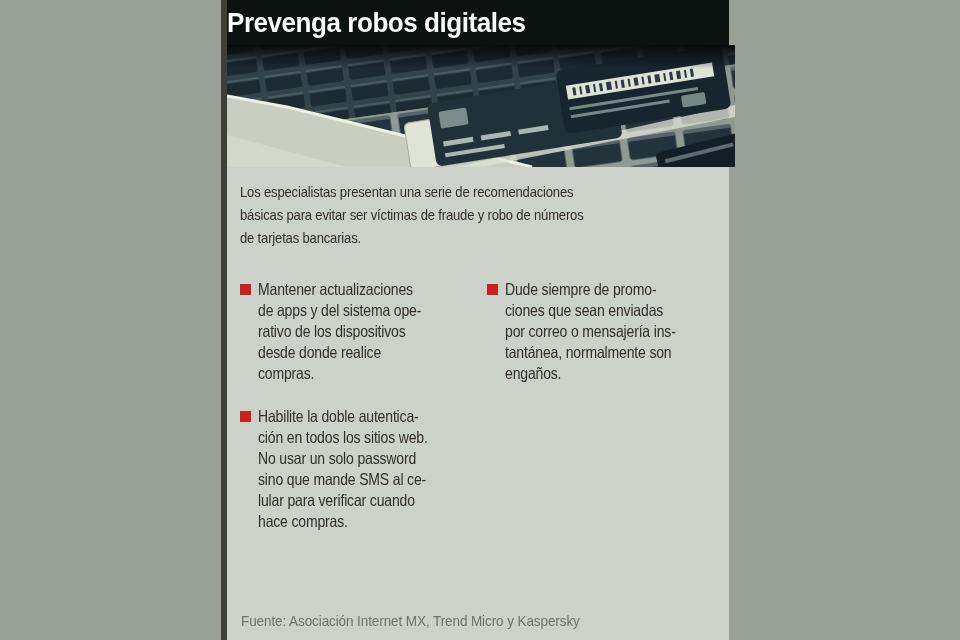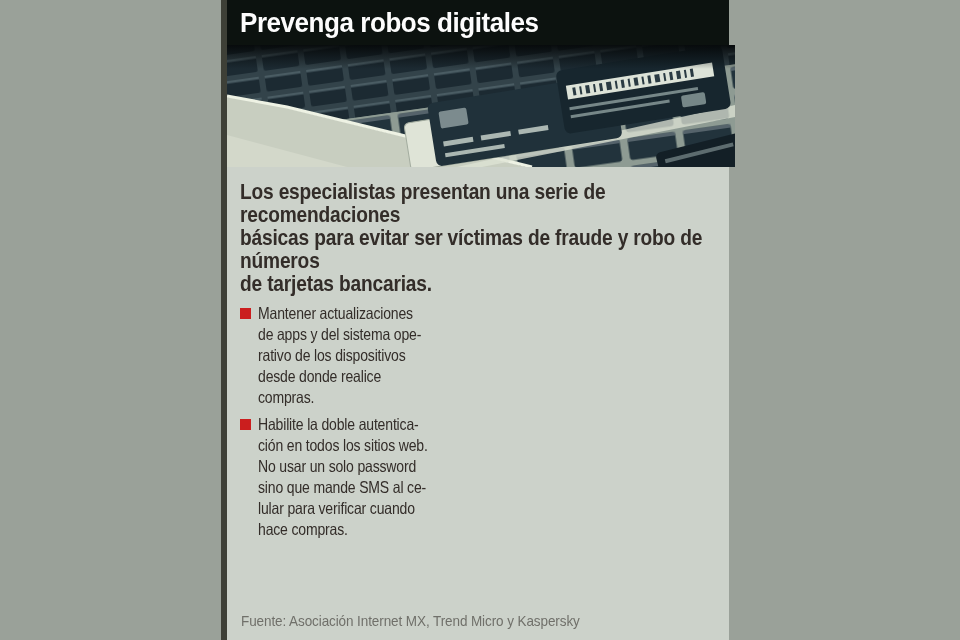--- a/index.html
+++ b/index.html
@@ -11,43 +11,42 @@
   }
   .panel {
     position:absolute; top:0; left:221px;
     width:508px; height:640px;
     background:#ccd2ca;
     border-left:6px solid #3e4037;
   }
   .header {
     height:45px; background:#0c120f;
     display:flex; align-items:center;
-    padding-left:13px; overflow:hidden;
+    overflow:hidden;
   }
   .title {
     color:#fdfdfd; font-weight:bold; font-size:28px;
     letter-spacing:-0.5px; white-space:nowrap;
     transform:scaleX(0.93); transform-origin:0 50%;
   }
   .photo { display:block; width:508px; height:122px; }
   .intro {
     padding:13px 14px 0 13px;
-    color:#332d29; font-size:22px; line-height:23px;
+    color:#332d29; font-size:15px; line-height:23px;
     letter-spacing:-0.2px;
-    font-weight:bold;
   }
   .pre { white-space:pre-line; }
   .condensed {
     transform:scaleX(0.87); transform-origin:0 0; width:114.9%;
   }
   .lists {
     display:flex; gap:16px; padding:8px 12px 0 13px;
   }
   .col { flex:1; min-width:0; }
-  .item { display:flex; margin-bottom:6px; }
+  .item { display:flex; margin-bottom:6px;margin-top:22px; }
   .bullet {
     flex:0 0 auto; width:11px; height:11px;
     background:#cb1e1e; margin:5px 7px 0 0;
   }
   .item-text { flex:1; min-width:0; }
   .item-lines {
     color:#332d29; font-size:16.5px; line-height:21px;
     letter-spacing:-0.2px; white-space:pre-line;
     transform:scaleX(0.85); transform-origin:0 0; width:117.6%;
   }
@@ -174,18 +173,28 @@
             <div class="item-lines">Habilite la doble autentica-
 ción en todos los sitios web.
 No usar un solo password
 sino que mande SMS al ce-
 lular para verificar cuando
 hace compras.</div>
           </div>
       </div>
     </div>
     <div class="col">
+      <div class="item">
+        <span class="bullet"></span>
+        <div class="item-text">
+            <div class="item-lines">Dude siempre de promo-
+ciones que sean enviadas
+por correo o mensajería ins-
+tantánea, normalmente son
+engaños.</div>
+          </div>
+      </div>
     </div>
   </div>
 
   <div class="source">Fuente: Asociación Internet MX, Trend Micro y Kaspersky</div>
 
 </div>
 
 </body></html>

